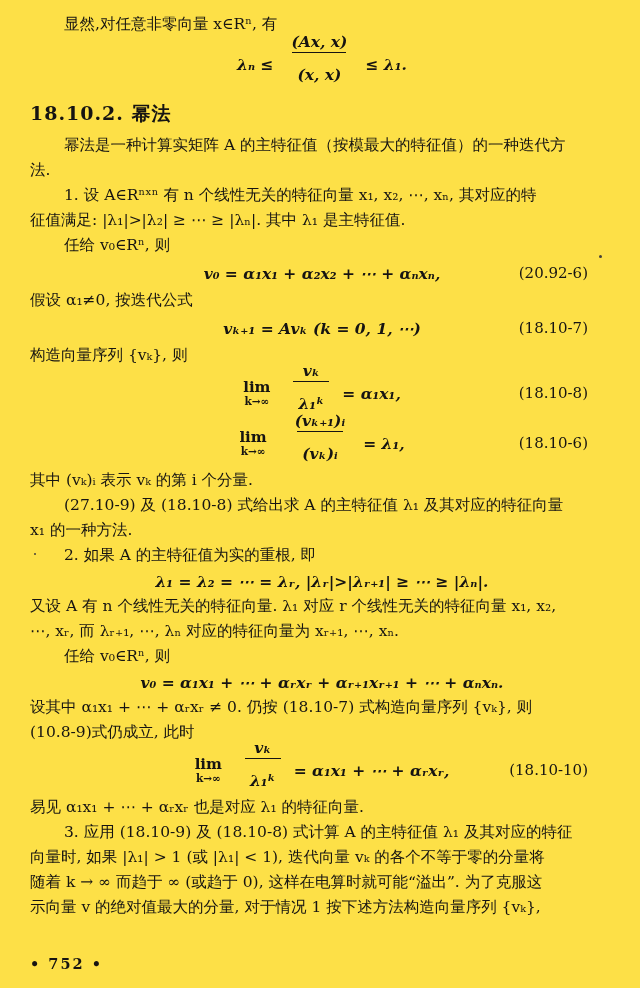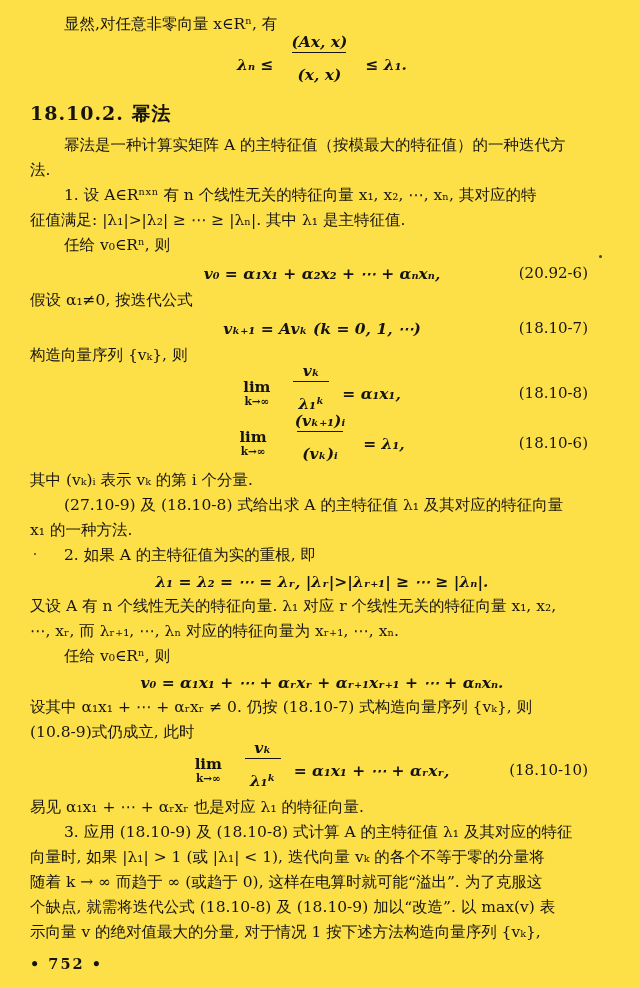--- a/index.html
+++ b/index.html
@@ -154,21 +154,20 @@
         <span>= α₁x₁ + ⋯ + αᵣxᵣ,</span>
       </span>
       <span class="eq-num">(18.10-10)</span>
     </div>
 
     <div class="t">易见 α₁x₁ + ⋯ + αᵣxᵣ 也是对应 λ₁ 的特征向量.</div>
 
     <div class="t ind">3. 应用 (18.10-9) 及 (18.10-8) 式计算 A 的主特征值 λ₁ 及其对应的特征</div>
     <div class="t">向量时, 如果 |λ₁| &gt; 1 (或 |λ₁| &lt; 1), 迭代向量 vₖ 的各个不等于零的分量将</div>
     <div class="t">随着 k → ∞ 而趋于 ∞ (或趋于 0), 这样在电算时就可能“溢出”. 为了克服这</div>
-    <div class="t">个缺点, 就需将迭代公式 (18.10-8) 及 (18.10-9) 加以“改造”.  以 max(v) 表</div>
     <div class="t">示向量 v 的绝对值最大的分量, 对于情况 1 按下述方法构造向量序列 {vₖ},</div>
 
   </div>
 
   <div class="footer">• 752 •</div>
   <div class="speck s1"></div>
   <div class="speck s2"></div>
 </div>
 
 </body></html>

